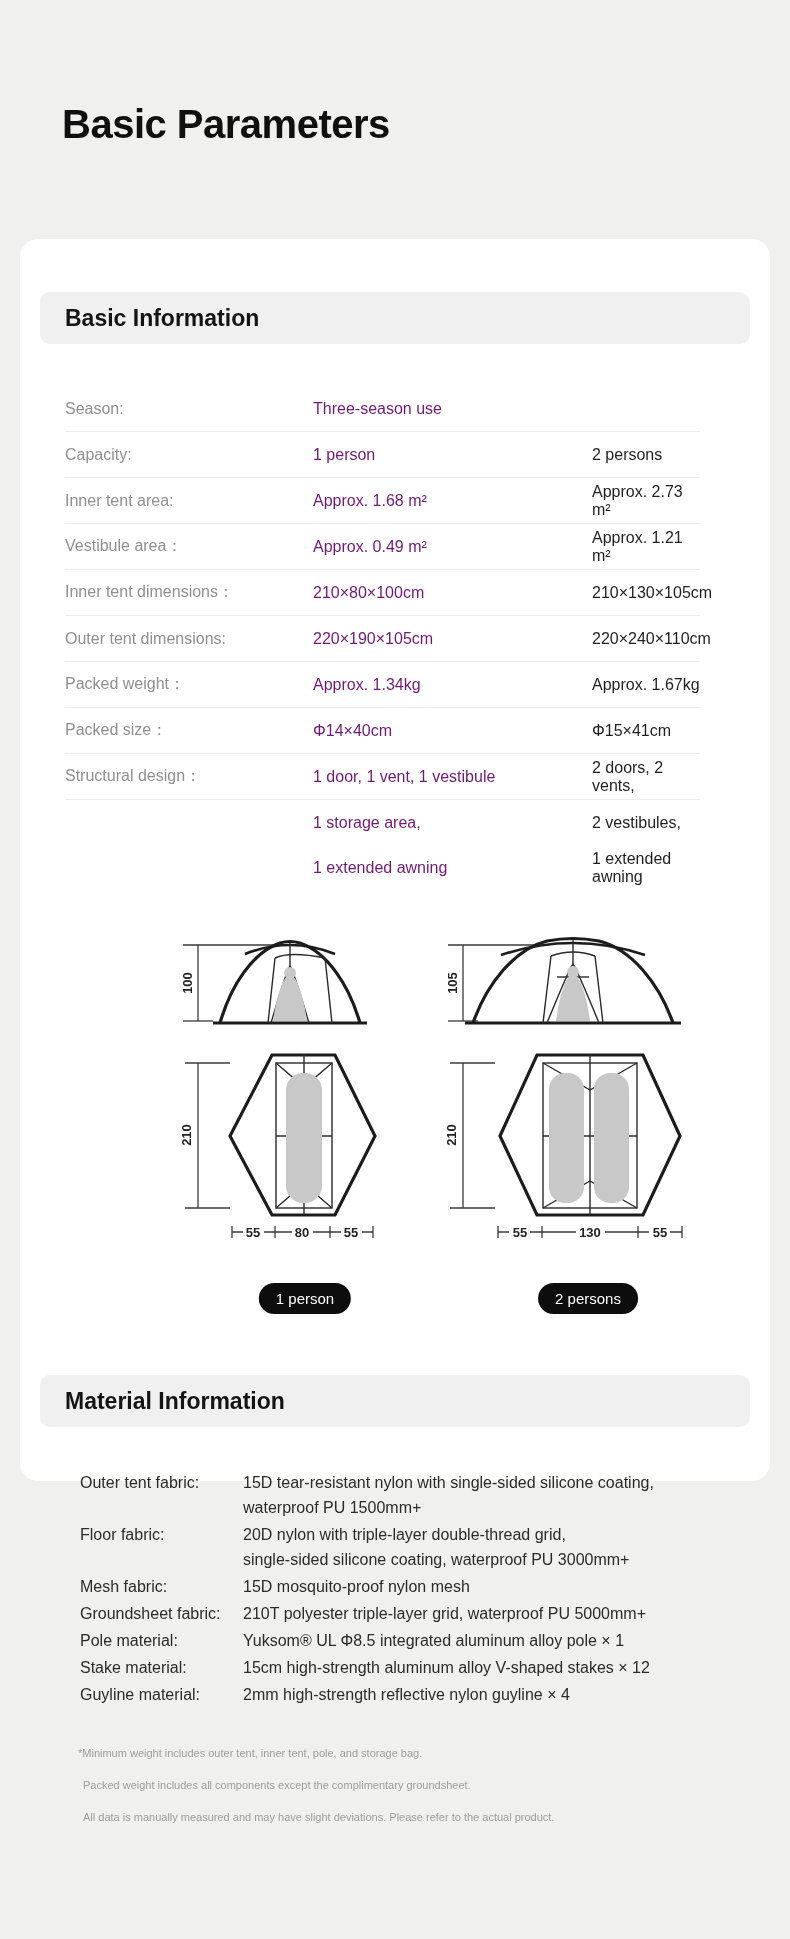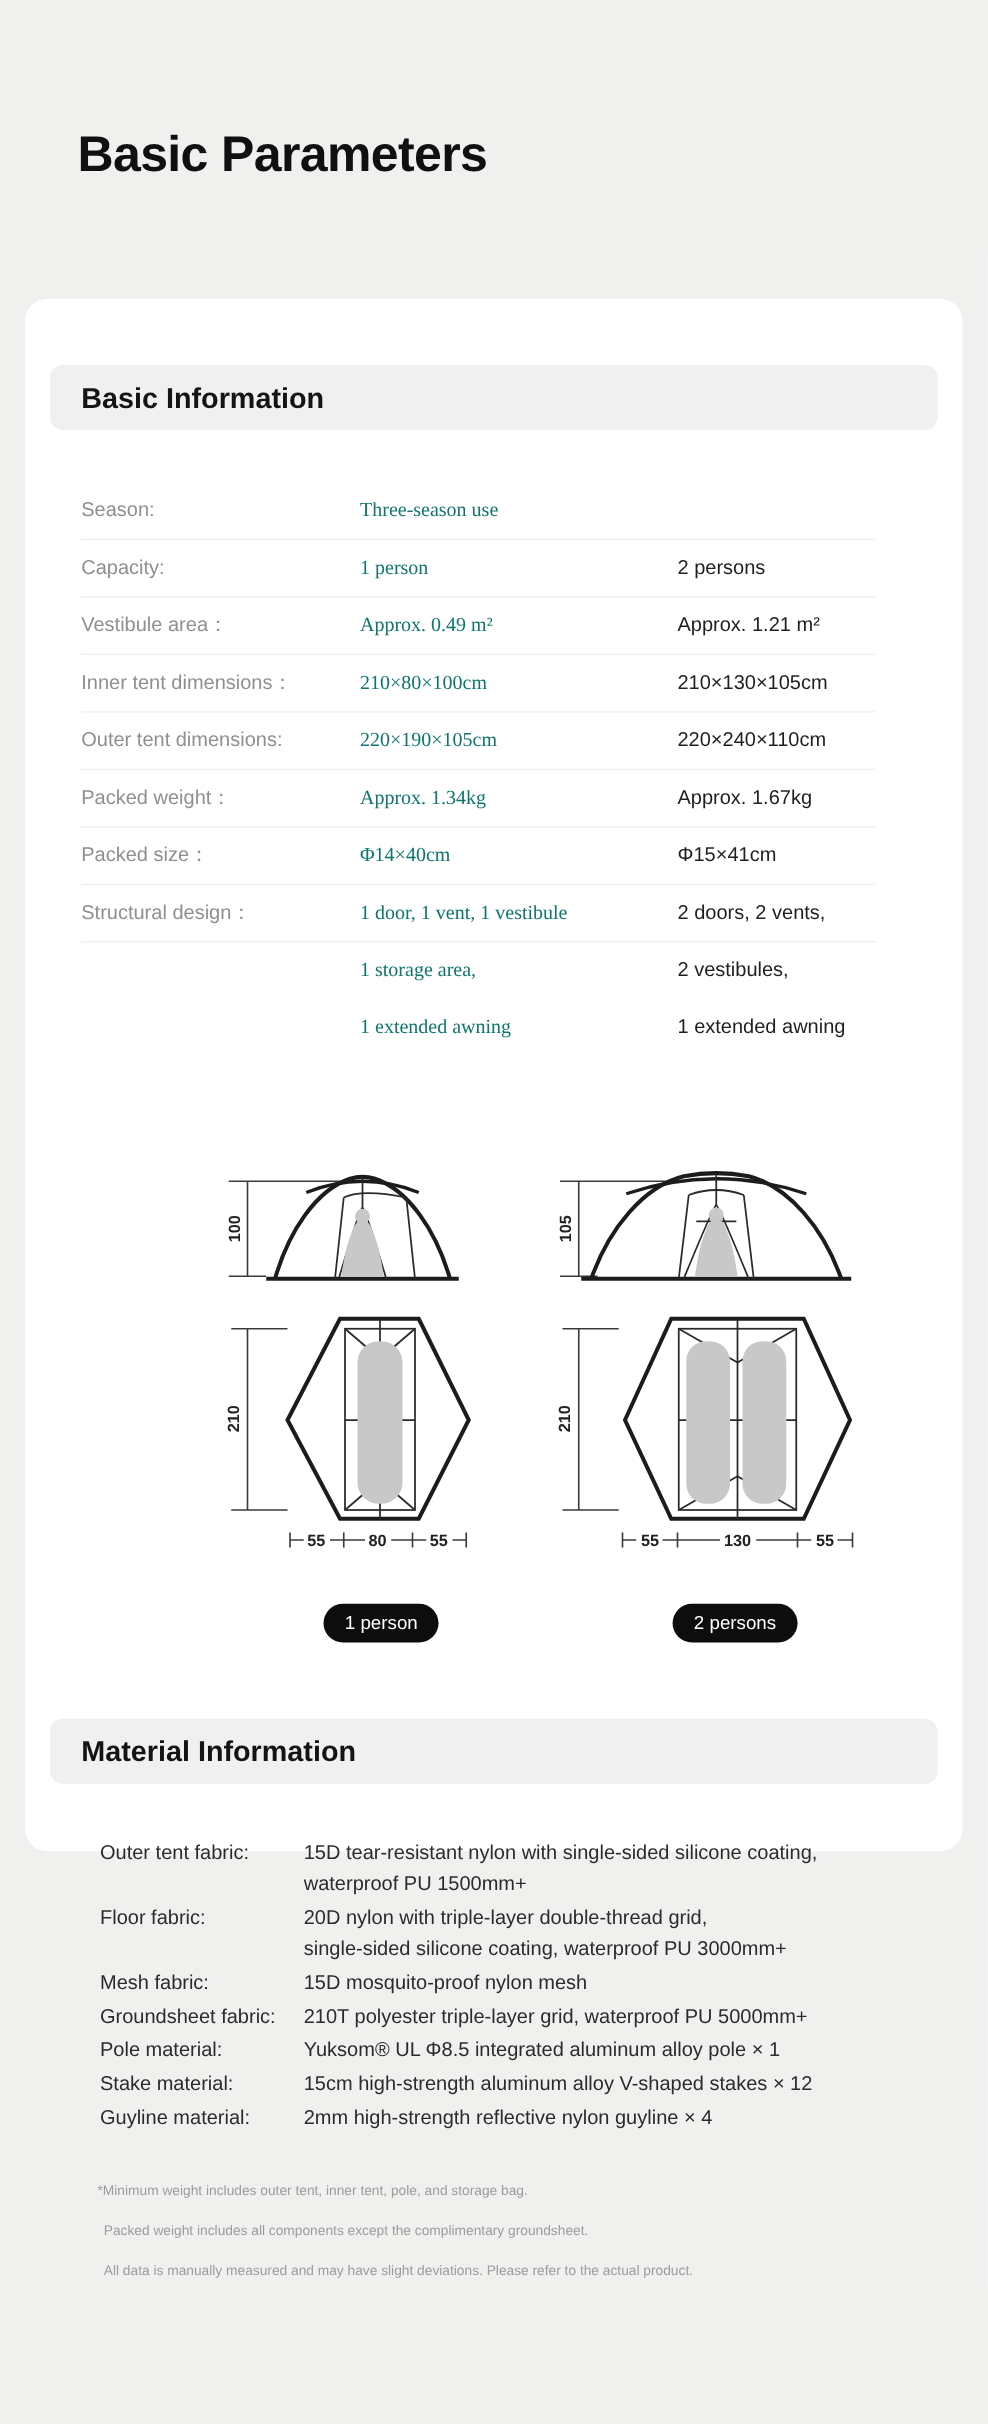--- a/index.html
+++ b/index.html
@@ -6,24 +6,24 @@
   body{font-family:"Liberation Sans","DejaVu Sans",sans-serif;background:#f0f0ef;}
   .page{position:relative;width:790px;height:1939px;background:#f0f0ef;overflow:hidden;}
   .page-title{position:absolute;left:62px;top:102px;font-size:40px;font-weight:700;color:#101010;letter-spacing:-0.5px;}
   .card{position:absolute;left:20px;top:239px;width:750px;height:1242px;background:#ffffff;border-radius:18px;}
   .section-bar{position:absolute;left:20px;width:710px;height:52px;background:#f0f0f0;border-radius:10px;
     font-size:23px;font-weight:700;color:#141414;line-height:52px;padding-left:25px;box-sizing:border-box;}
   .bar-basic{top:53px;}
   .bar-material{top:1136px;}
   
   .basic-table{position:absolute;top:147px;left:0;width:100%;}
-  .b-row{display:flex;align-items:center;height:45px;margin:0 70px 0 45px;border-bottom:1px solid #ededed;font-size:16px;}
+  .b-row{display:flex;align-items:center;height:45px;margin:0 70px 0 45px;border-bottom:1px solid #ededed;font-size:16px;gap:25px;}
   .b-row.no-sep{border-bottom:none;}
   .b-label{width:223px;color:#8f8f8f;flex:0 0 auto;}
-  .b-v1{width:254px;color:#0f766e;flex:0 0 auto;font-family:Liberation Serif, serif;}
+  .b-v1{width:254px;color:#701a75;flex:0 0 auto;}
   .b-v2{flex:1;color:#1f1f1f;}
   
   .diagram{position:absolute;top:696px;}
   .diagram.d1{left:145px;}
   .diagram.d2{left:415px;}
   .badge{position:absolute;top:1044px;height:31px;line-height:31px;padding:0 17px;border-radius:17px;
     background:#0d0d0d;color:#ffffff;font-size:15px;transform:translateX(-50%);}
   .badge.b1{left:285px;}
   .badge.b2{left:568px;}
   
@@ -53,20 +53,25 @@
           <span class="b-label">Season:</span>
           <span class="b-v1">Three-season use</span>
           <span class="b-v2"></span>
         </div>
       <div class="b-row">
           <span class="b-label">Capacity:</span>
           <span class="b-v1">1 person</span>
           <span class="b-v2">2 persons</span>
         </div>
       <div class="b-row">
+          <span class="b-label">Inner tent area:</span>
+          <span class="b-v1">Approx. 1.68 m²</span>
+          <span class="b-v2">Approx. 2.73 m²</span>
+        </div>
+      <div class="b-row">
           <span class="b-label">Vestibule area：</span>
           <span class="b-v1">Approx. 0.49 m²</span>
           <span class="b-v2">Approx. 1.21 m²</span>
         </div>
       <div class="b-row">
           <span class="b-label">Inner tent dimensions：</span>
           <span class="b-v1">210×80×100cm</span>
           <span class="b-v2">210×130×105cm</span>
         </div>
       <div class="b-row">

